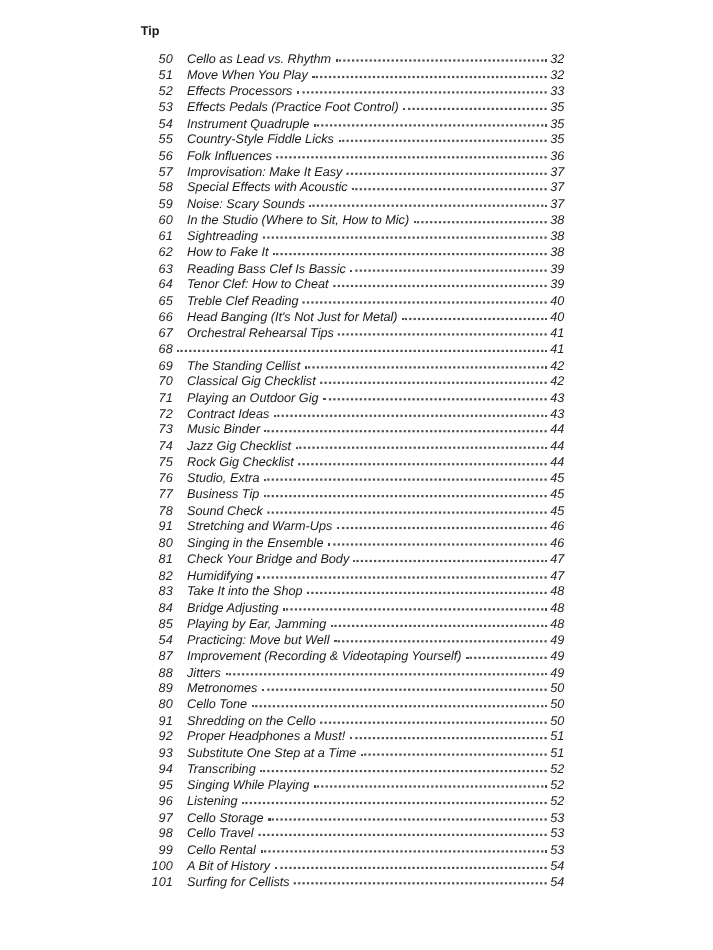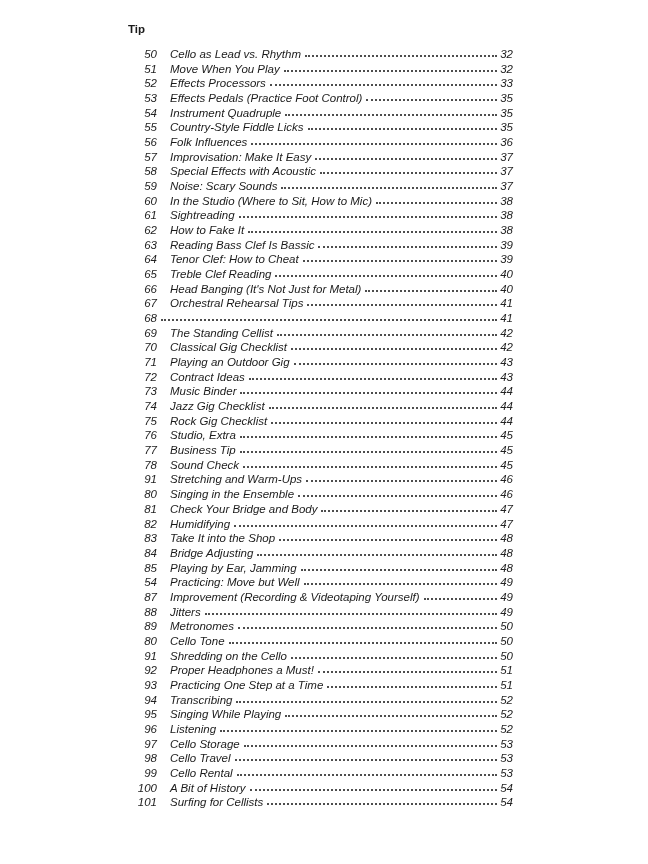--- a/index.html
+++ b/index.html
@@ -366,21 +366,21 @@
 
   <div class="row">
     <span class="tip">92</span>
     <span class="title">Proper Headphones a Must!</span>
     <span class="leader"></span>
     <span class="pagenum">51</span>
   </div>
 
   <div class="row">
     <span class="tip">93</span>
-    <span class="title">Practicing One Step at a Time</span>
+    <span class="title">Substitute One Step at a Time</span>
     <span class="leader"></span>
     <span class="pagenum">51</span>
   </div>
 
   <div class="row">
     <span class="tip">94</span>
     <span class="title">Transcribing</span>
     <span class="leader"></span>
     <span class="pagenum">52</span>
   </div>

